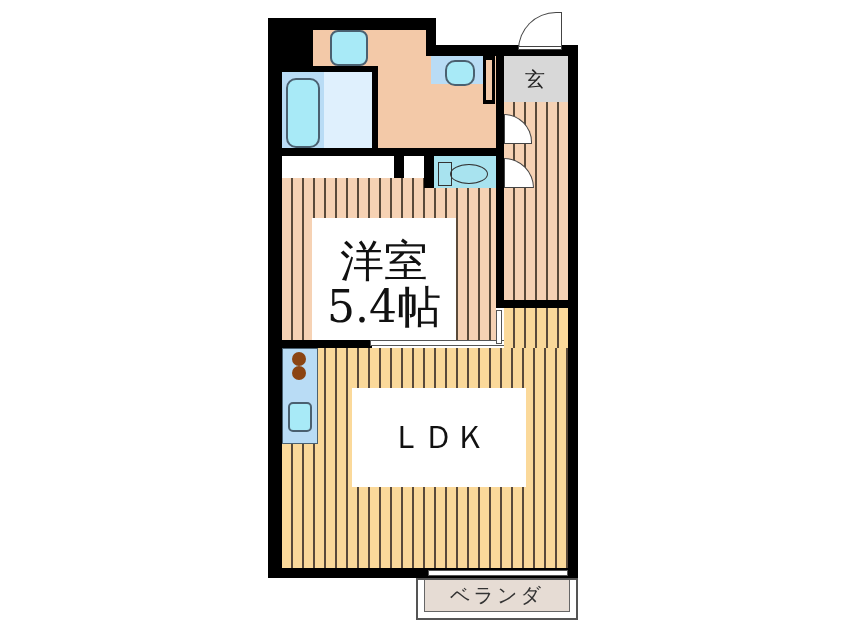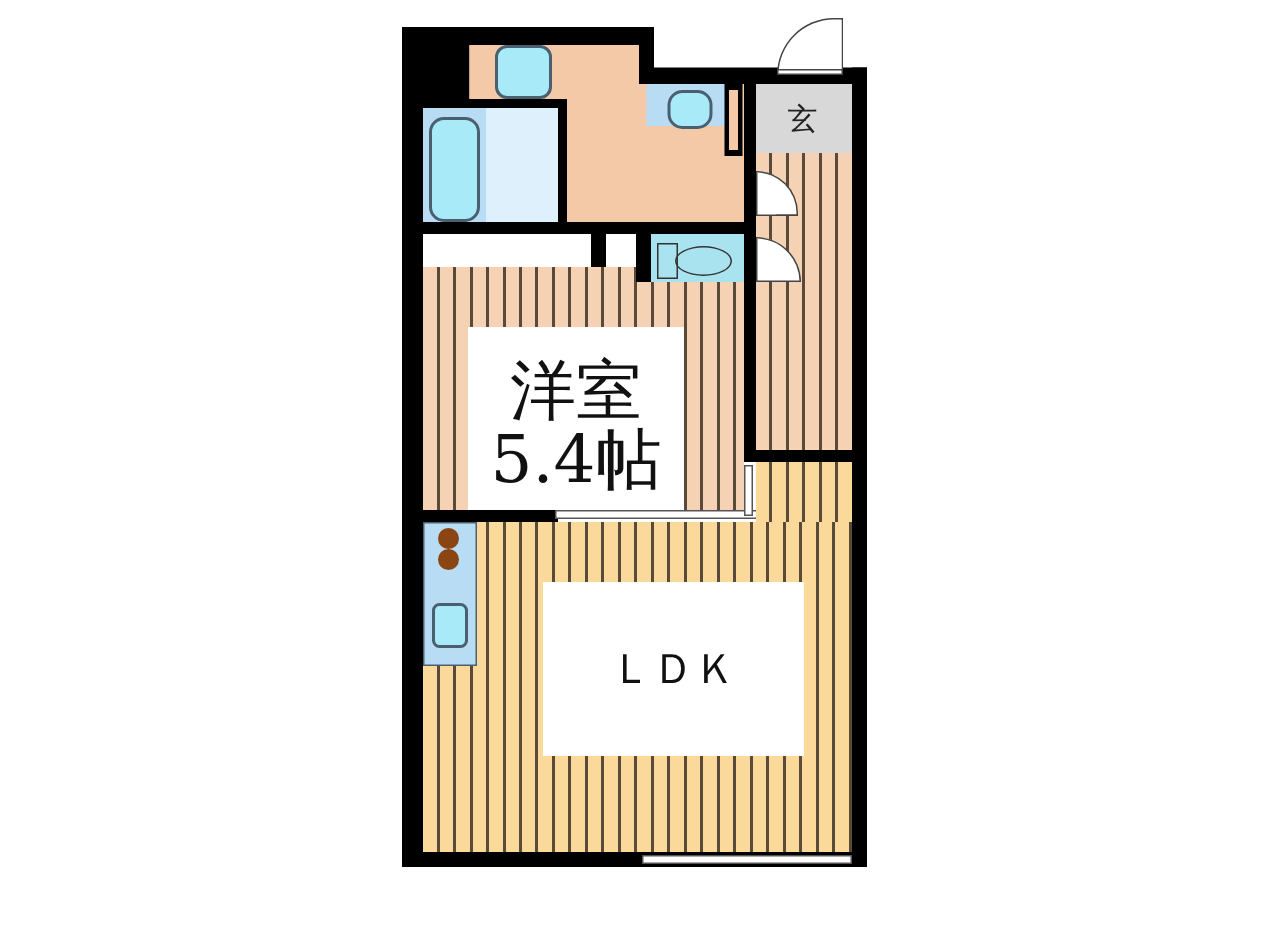--- a/index.html
+++ b/index.html
@@ -79,18 +79,23 @@
   <div class="abs wall" style="left:14px;top:322px;width:90px;height:8px;"></div>
   <div class="abs sash" style="left:102px;top:322px;width:136px;height:6px;"></div>
   <div class="abs sash" style="left:228px;top:292px;width:6px;height:34px;"></div>
 
   <div class="abs wood-yellow" style="left:14px;top:330px;width:286px;height:220px;"></div>
   <div class="abs wood-yellow" style="left:236px;top:290px;width:64px;height:40px;"></div>
   <div class="abs lightblue" style="left:14px;top:330px;width:36px;height:96px;border:1px solid #4a6070;"></div>
   <div class="abs" style="left:24px;top:334px;width:14px;height:14px;border-radius:50%;background:#8b4513;"></div>
   <div class="abs" style="left:24px;top:348px;width:14px;height:14px;border-radius:50%;background:#8b4513;"></div>
   <div class="abs cyan" style="left:20px;top:384px;width:24px;height:30px;border-radius:5px;"></div>
-  <div class="abs label" style="left:94px;top:370px;width:174px;height:116px;font-size:28px;">
+  <div class="abs label" style="left:84px;top:370px;width:174px;height:99px;font-size:32px;">
     <span>ＬＤＫ</span>
   </div>
   <div class="abs sash" style="left:160px;top:552px;width:140px;height:6px;"></div>
 
+  <div class="abs" style="left:148px;top:560px;width:162px;height:42px;border:2px solid #555;background:#fff;">
+    <div class="abs" style="left:6px;top:0;width:146px;height:32px;background:#e6dcd4;border:1.5px solid #666;border-top:none;display:flex;align-items:center;justify-content:center;">
+      <span style="font-size:20px;color:#333;letter-spacing:3px;font-family:'DejaVu Sans',sans-serif;">ベランダ</span>
+    </div>
+  </div>
 </div>
 
 </body></html>

